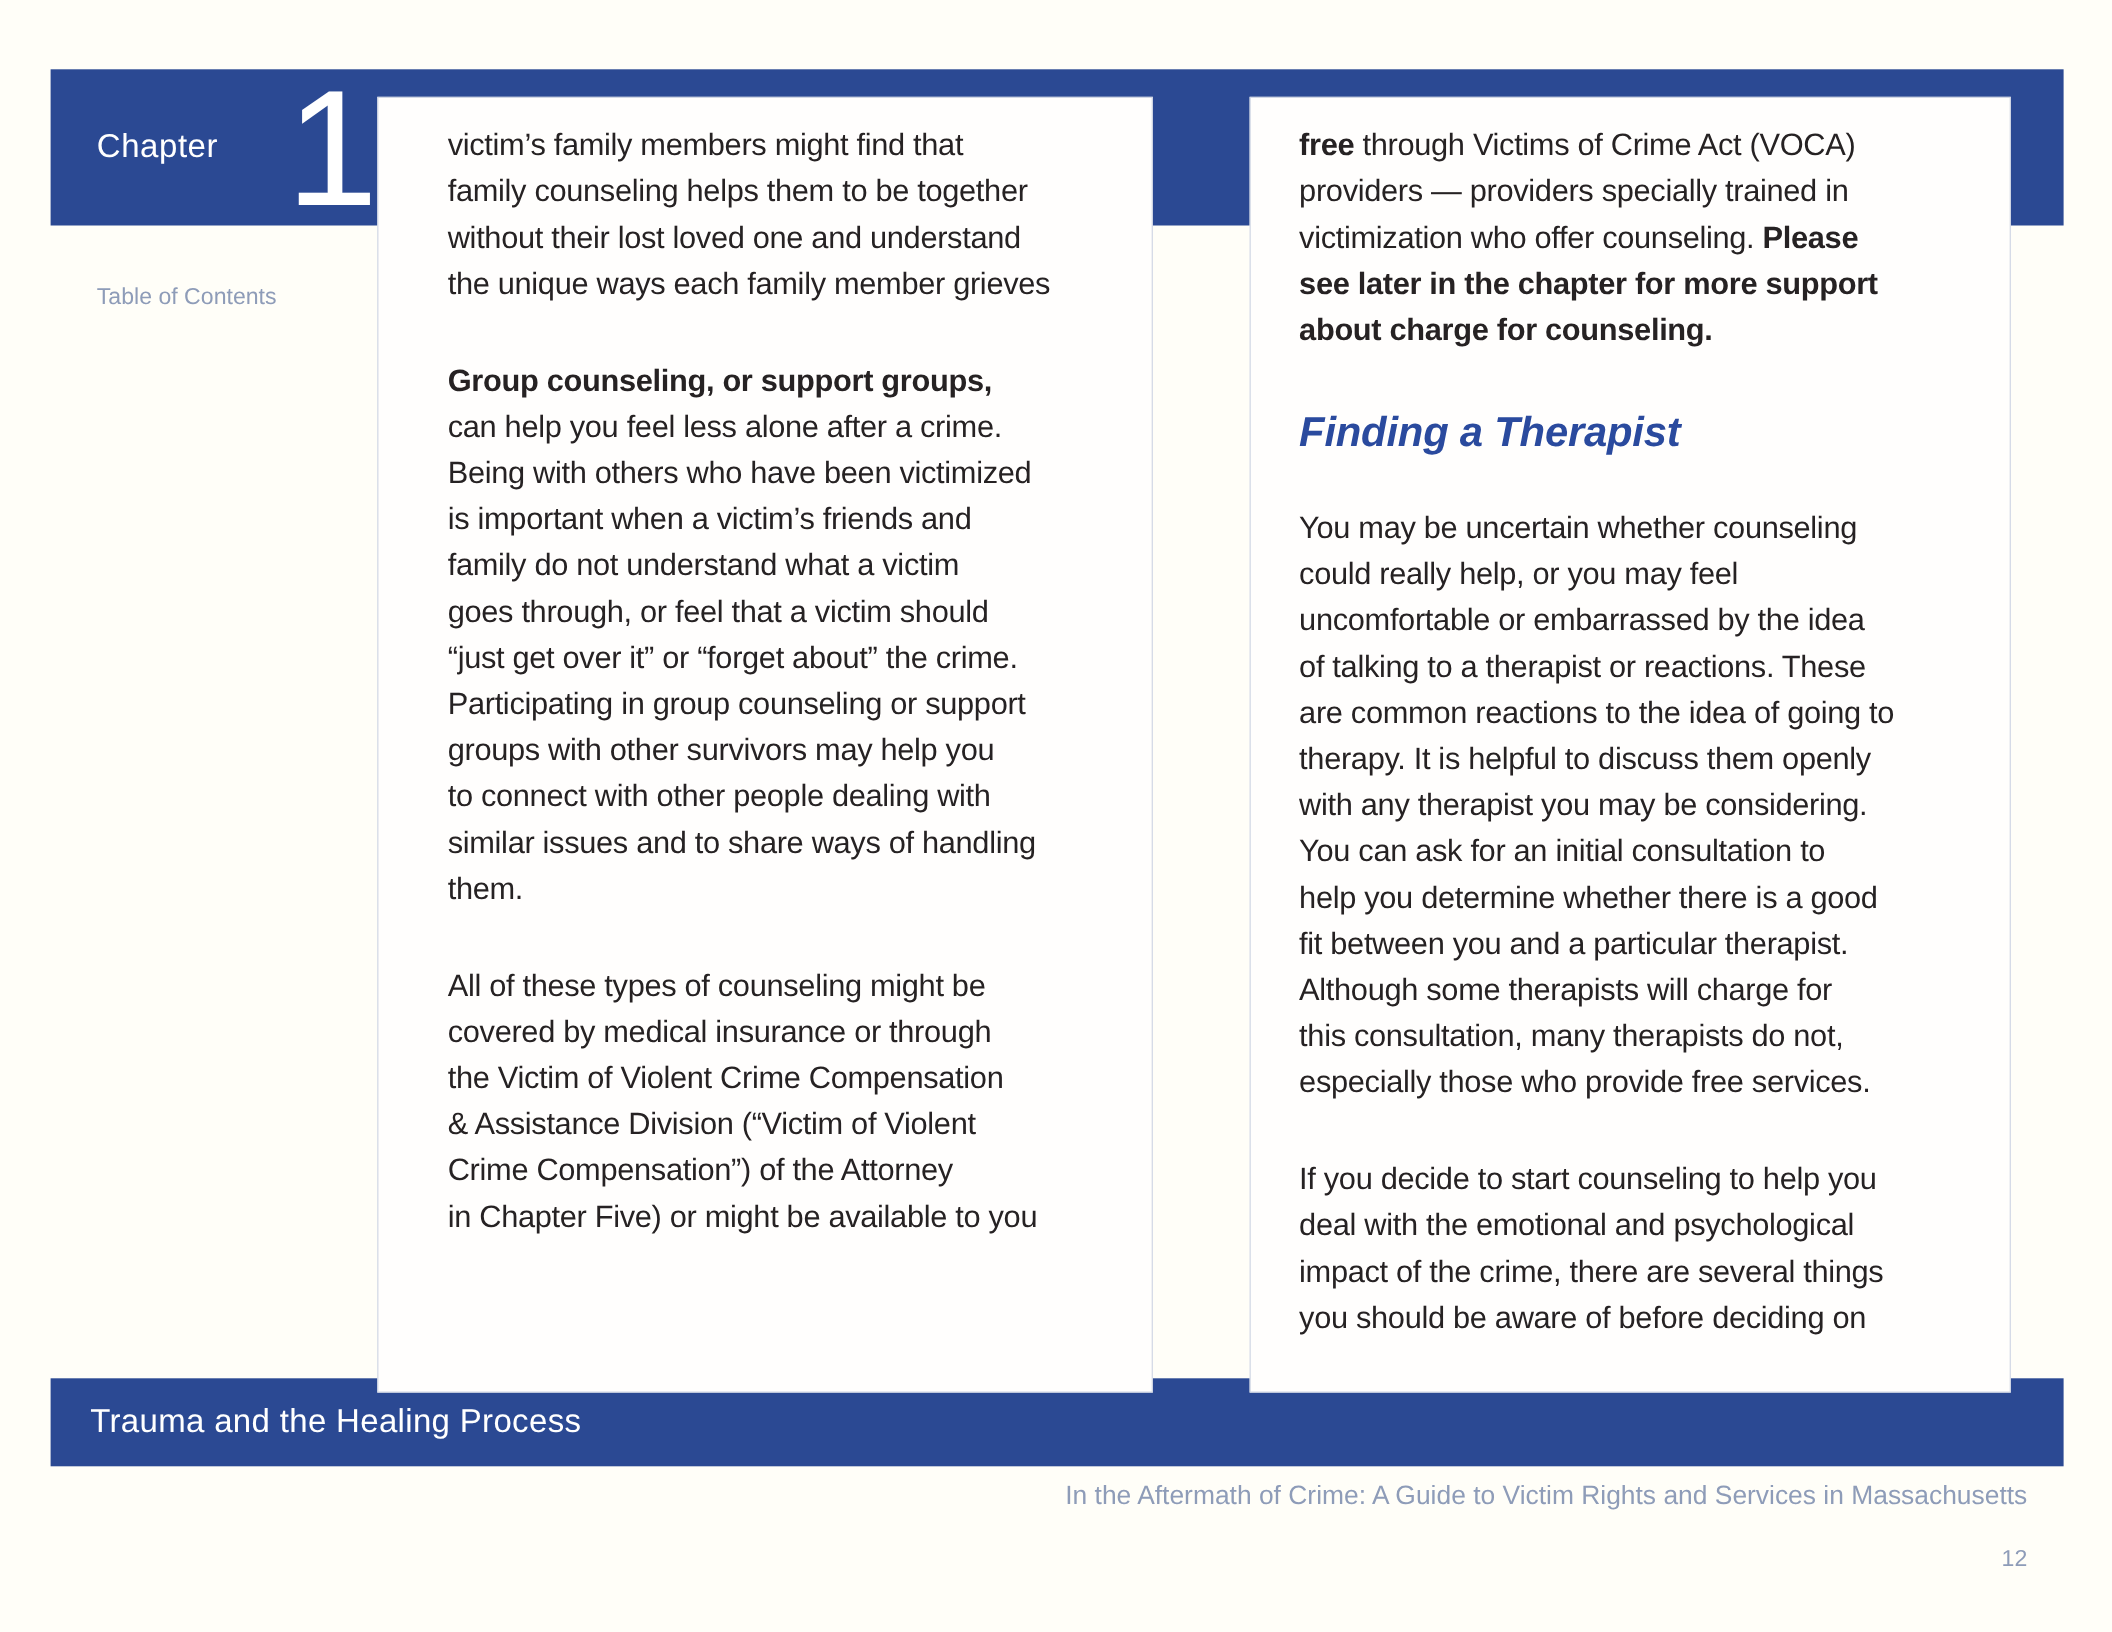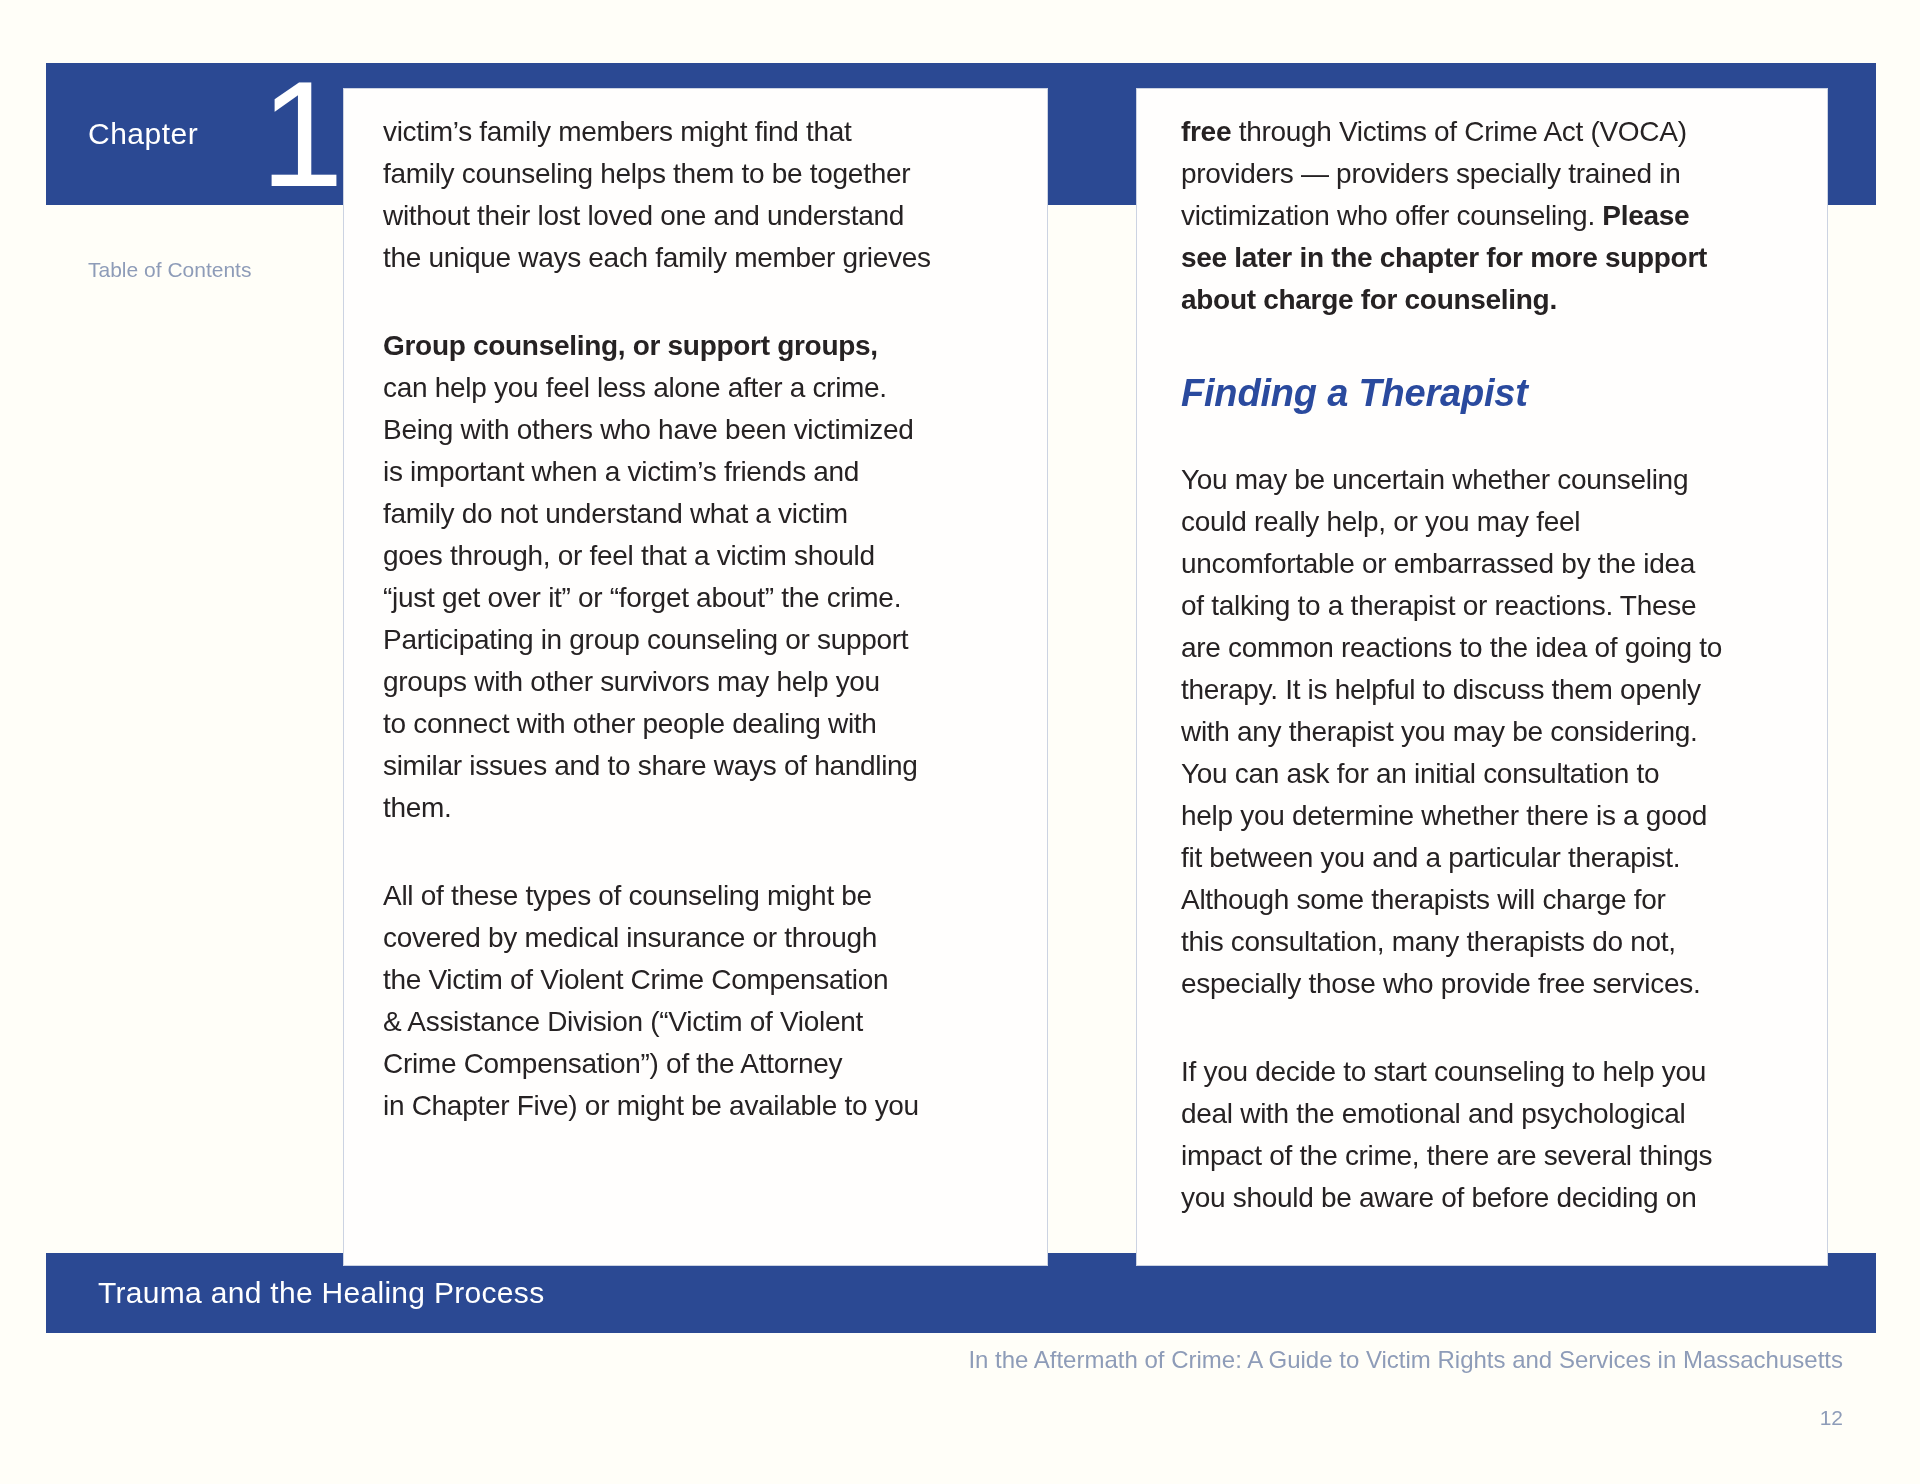--- a/index.html
+++ b/index.html
@@ -27,38 +27,38 @@
     position:absolute;left:88px;top:258px;z-index:3;
     font-size:21px;color:var(--muted-blue,#8e9cb8);
     text-decoration:none;cursor:pointer;
   }
   .card{
     position:absolute;top:88px;height:1178px;
     background:#fffefd;border:1px solid #ccd3e2;
     box-sizing:border-box;z-index:2;
     color:var(--body-text,#262223);
   }
-  .card-left{left:343px;width:705px;padding:22px 20px 0 39px;}
+  .card-left{left:343px;width:705px;padding:22px 20px 0 63px;}
   .card-right{left:1136px;width:692px;padding:22px 20px 0 44px;}
   .para{margin:0 0 46px 0;}
   .line{
     font-size:28px;line-height:42px;letter-spacing:-0.3px;
     white-space:pre;
   }
   .line .b{font-weight:700;}
   .section-heading{
     margin:0 0 40px 0;
     font-size:38px;line-height:52px;
     font-weight:700;font-style:italic;
     color:var(--heading-blue,#2a4a9e);
     letter-spacing:-0.2px;
   }
   .band-label{
     color:#ffffff;font-size:30px;font-weight:400;
-    padding-left:52px;letter-spacing:0.3px;
+    padding-left:36px;letter-spacing:0.3px;
   }
   .attribution{
     position:absolute;right:77px;top:1346px;z-index:3;
     font-size:24px;color:var(--muted-blue,#8e9cb8);
   }
   .pagenum{
     position:absolute;right:77px;top:1406px;z-index:3;
     font-size:21px;color:var(--muted-blue,#8e9cb8);
   }
 </style>

